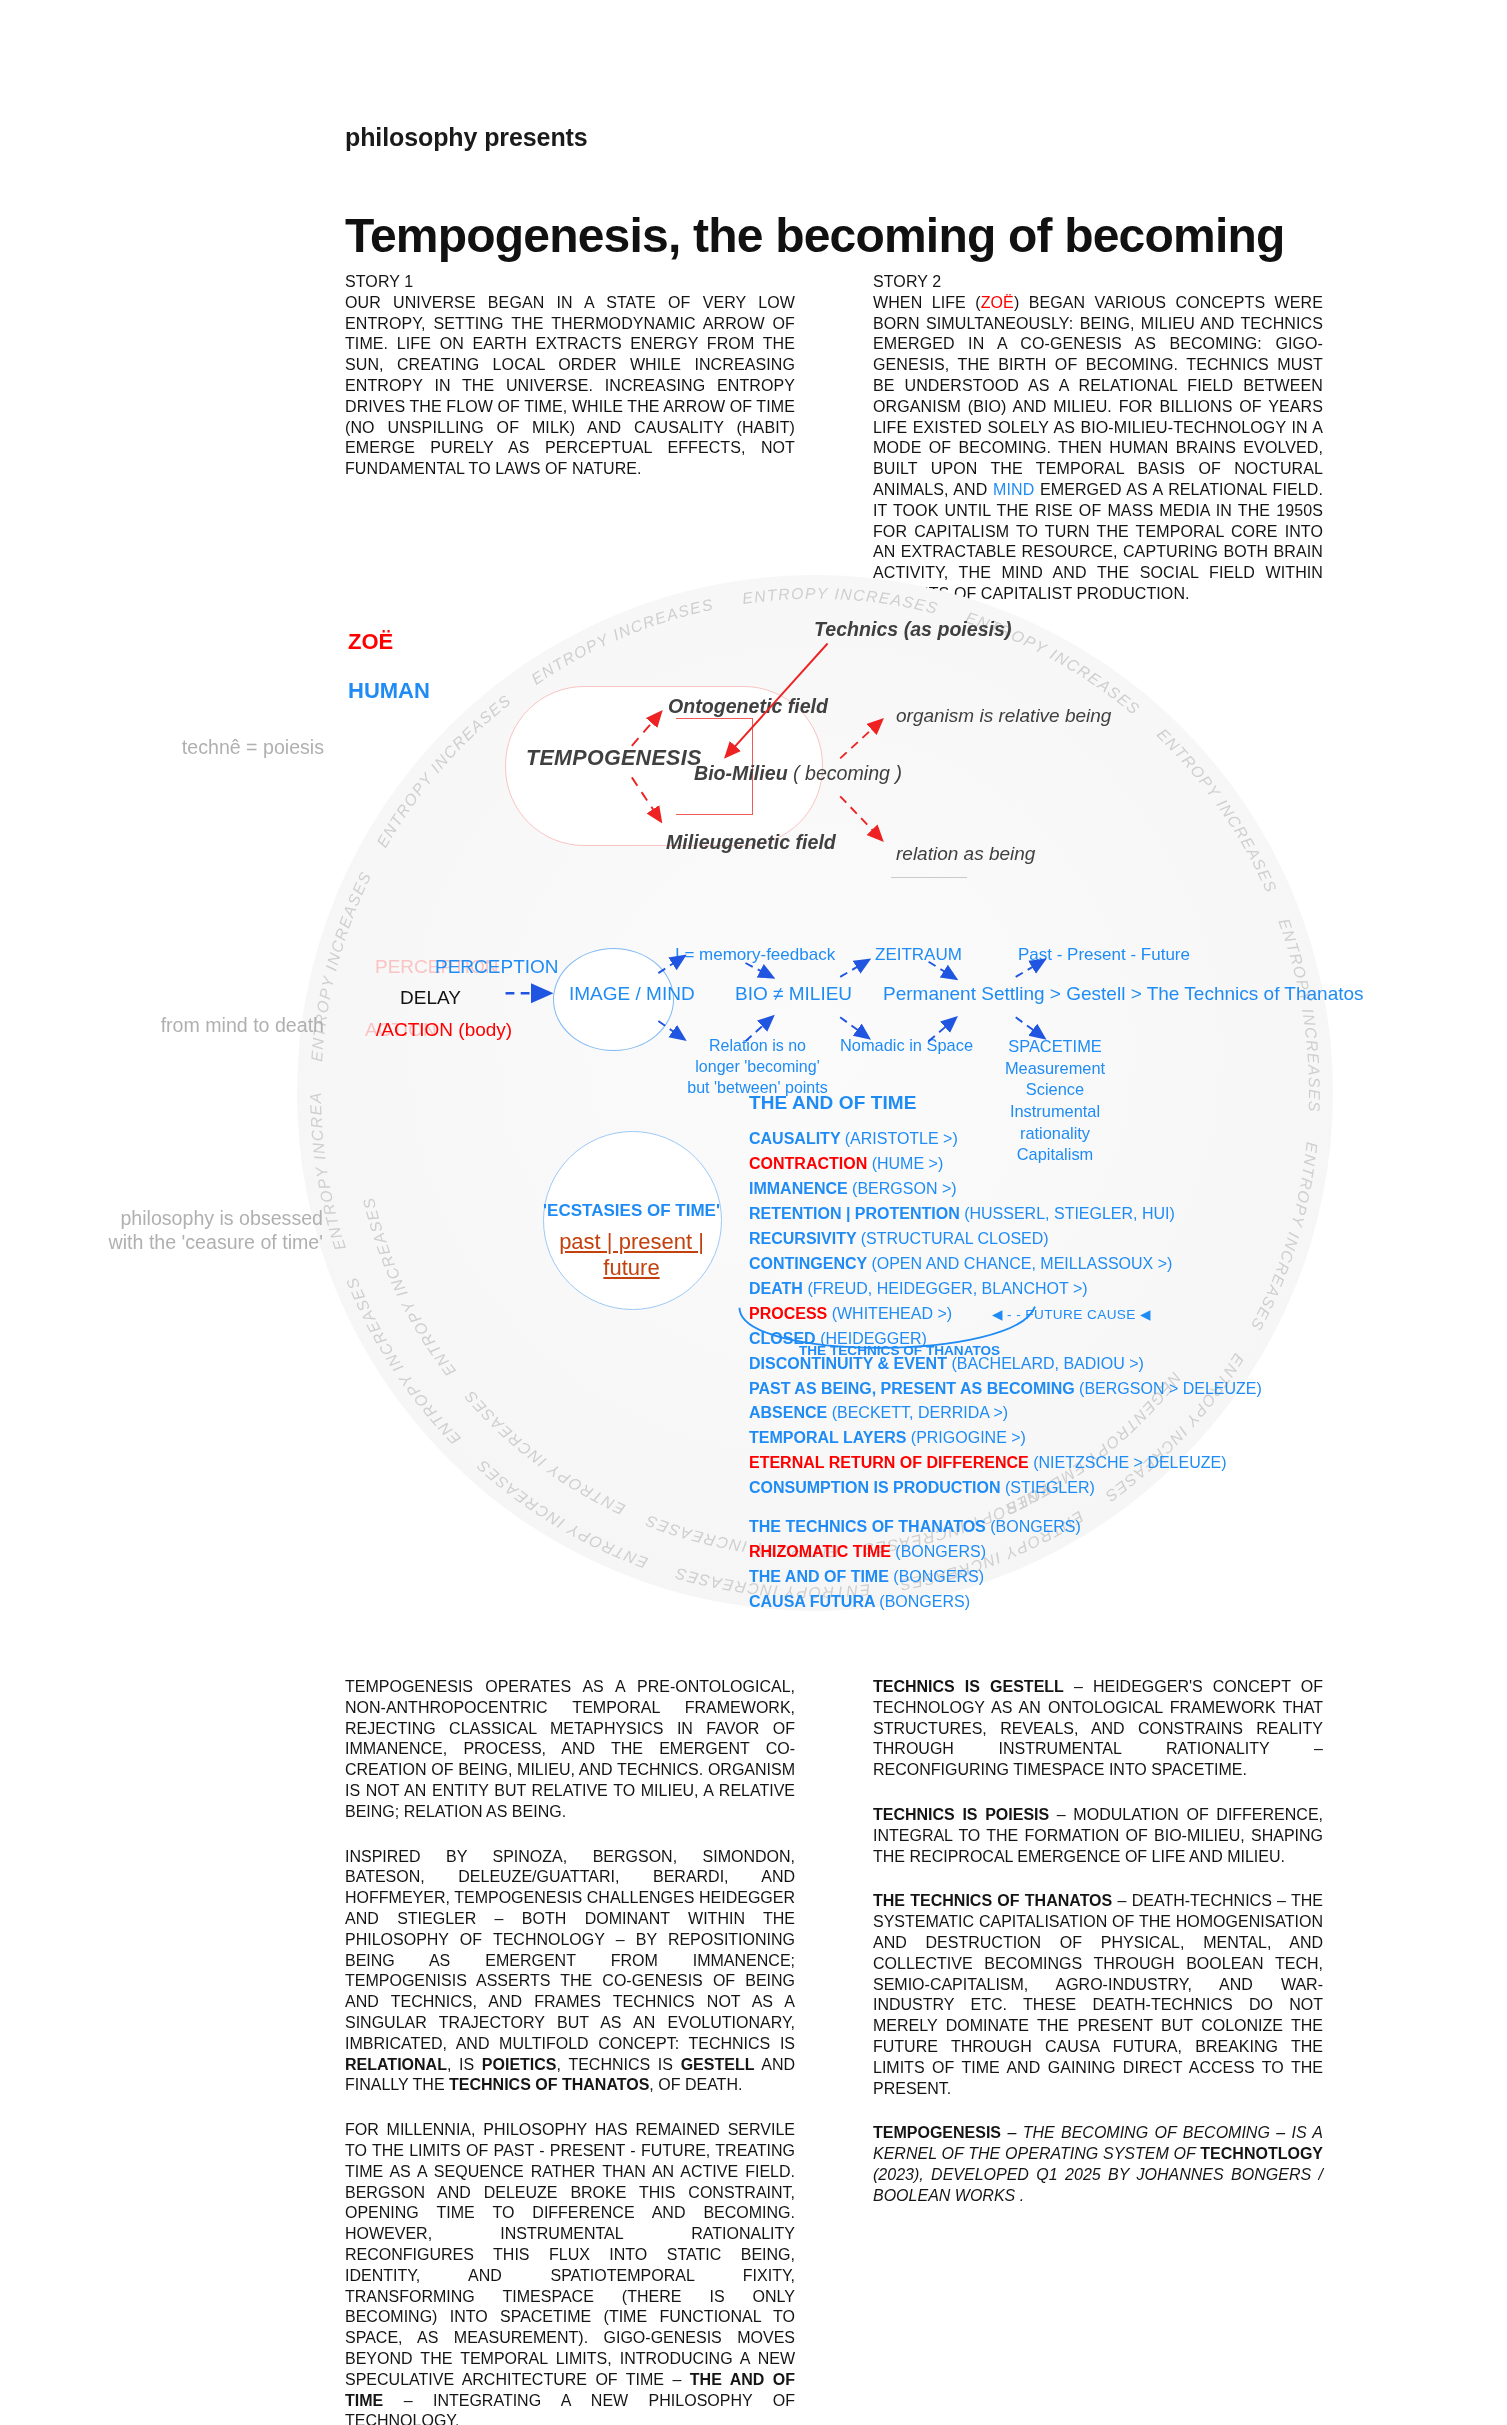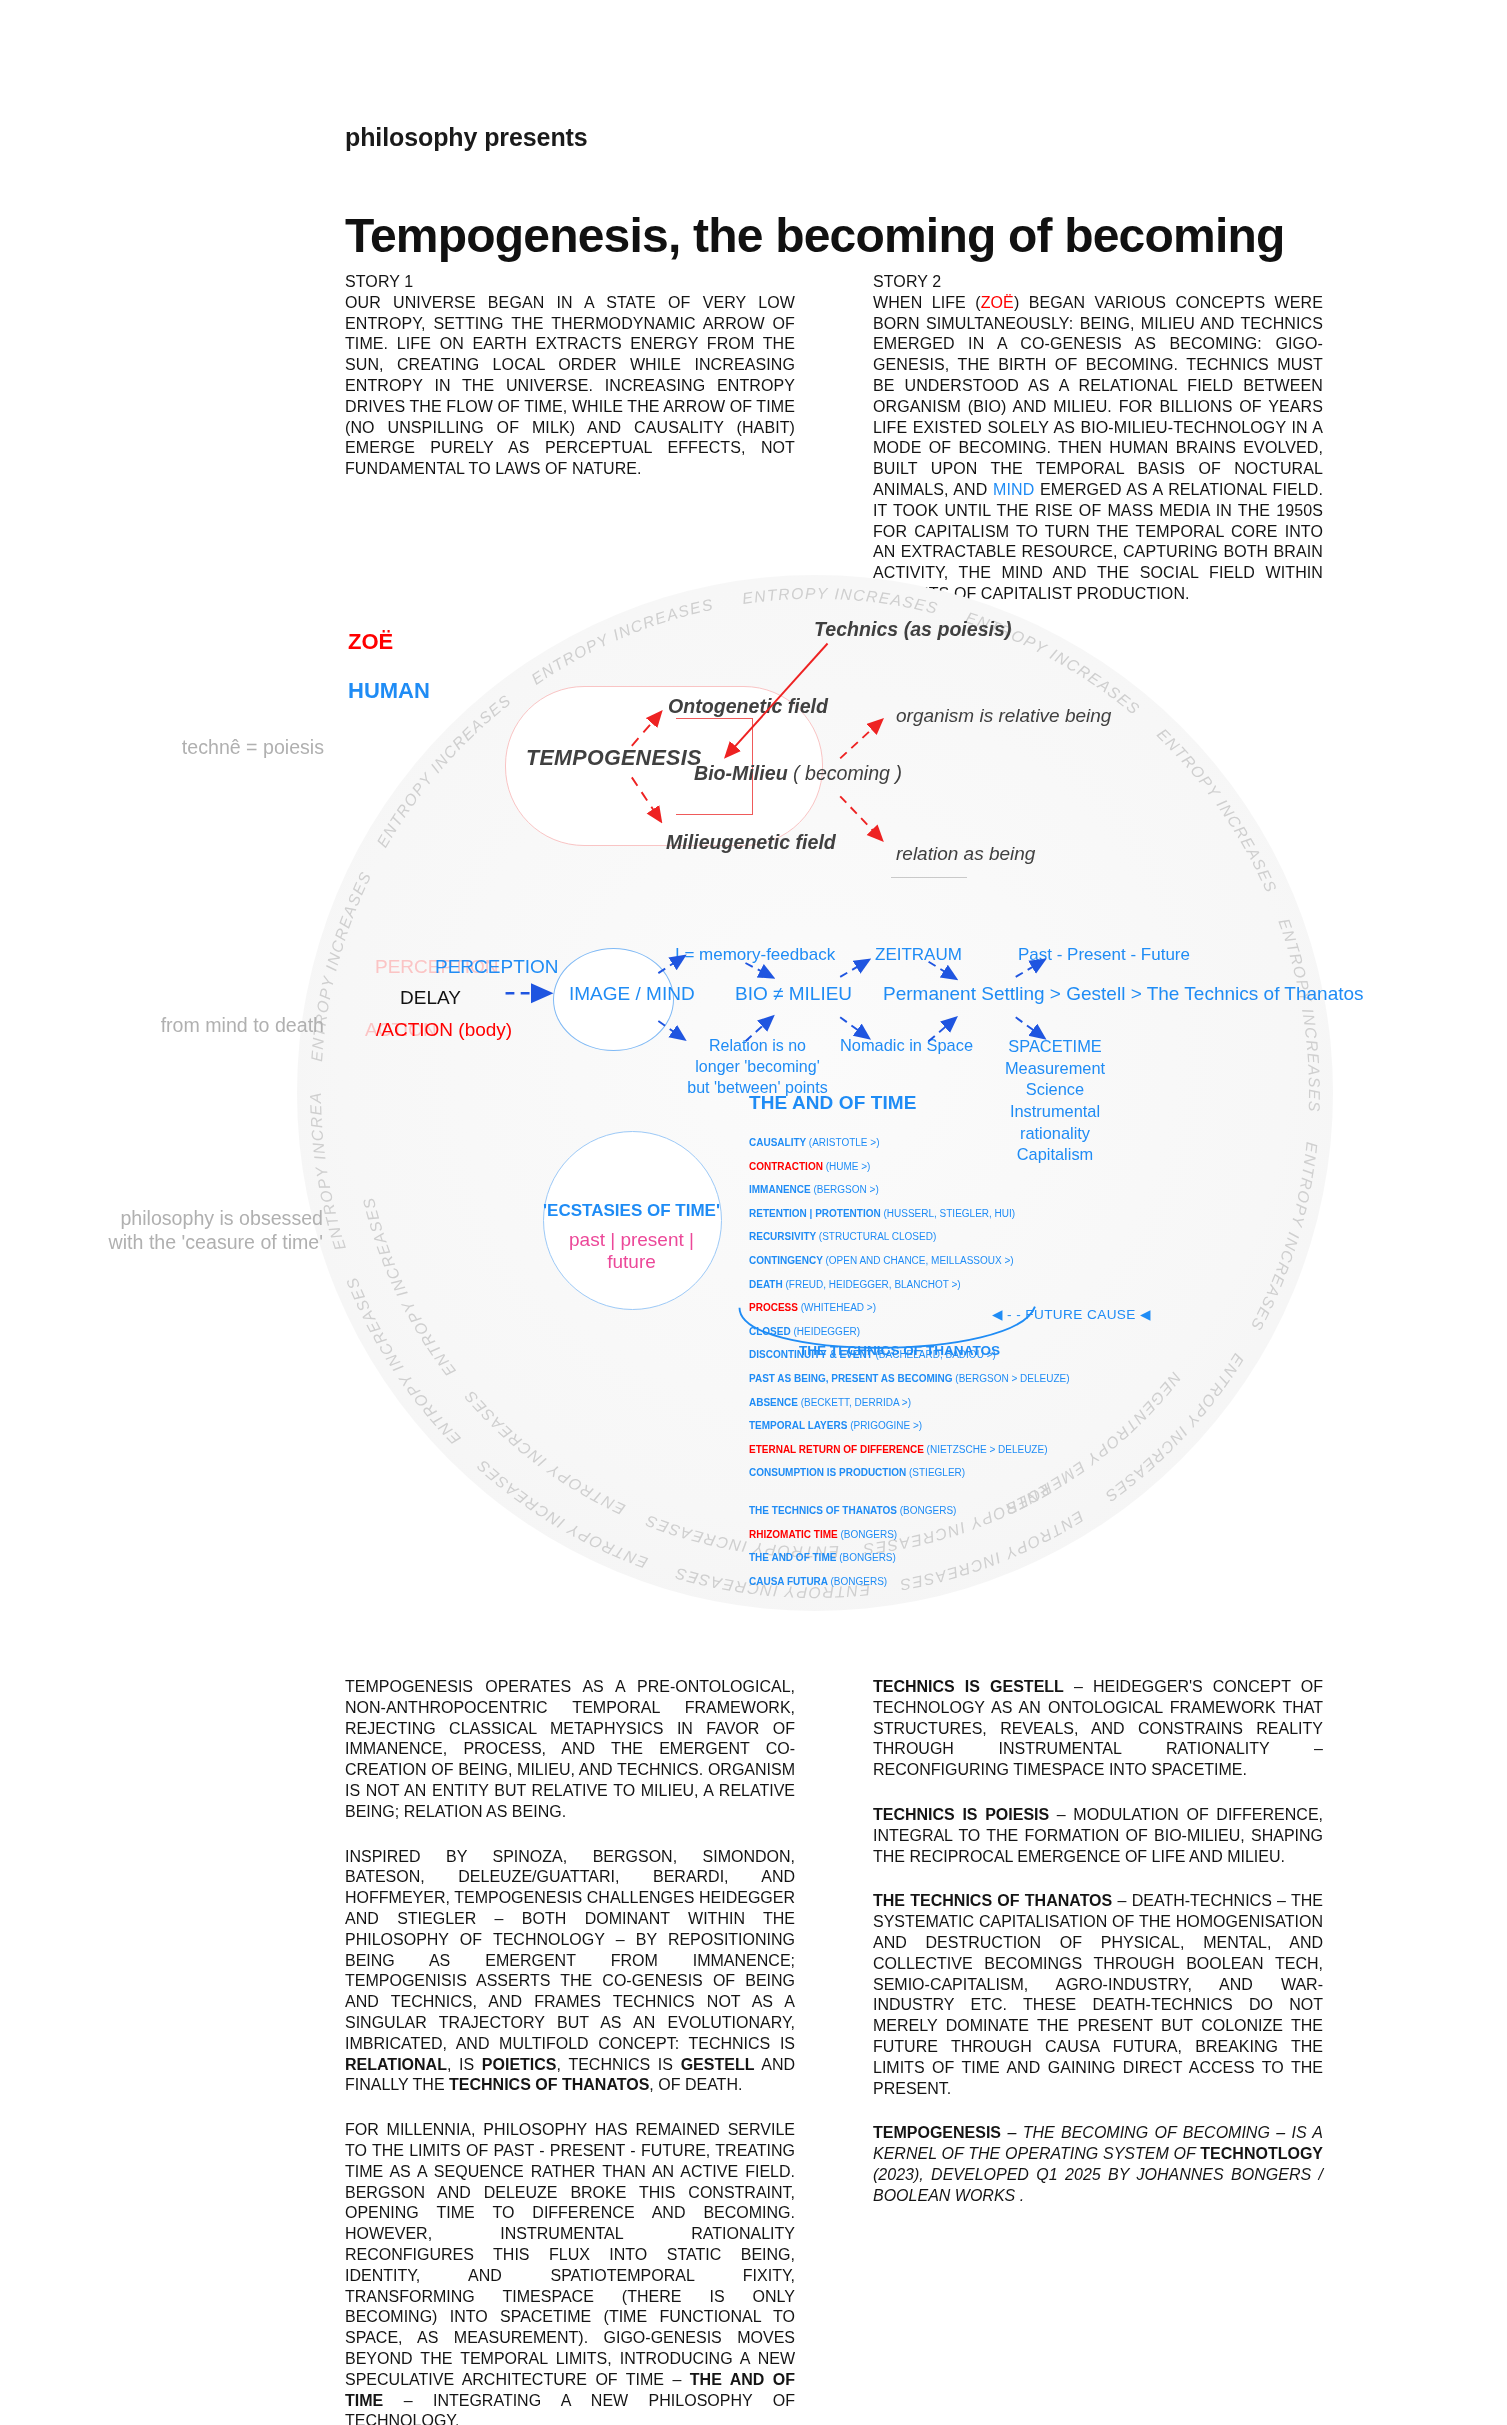--- a/index.html
+++ b/index.html
@@ -130,21 +130,21 @@
     position:absolute; left:891px; top:308px;
     width:76px; height:0; border-top:1.3px solid #c9c9c9;
   }
 
   
   #and-of-time-head{
     position:absolute; left:749px; top:523px;
     font-size:19px; font-weight:700; color:#1f8cf5; letter-spacing:0.1px;
   }
   #aot-list{position:absolute; left:749px; top:558px; width:442px;}
-  #aot-list .row{font-size:10px; line-height:1.56; color:#1f8cf5; white-space:nowrap;margin-top:8px;}
+  #aot-list .row{font-size:16px; line-height:1.56; color:#1f8cf5; white-space:nowrap;}
   #aot-list .row b{font-weight:700;}
   #aot-list .row .src{font-weight:400;}
   #aot-list .row.redrow b{color:#ff0000;}
   #aot-list .gap{height:14px;}
 
   
   #future-cause{
     position:absolute; left:992px; top:737px;
     font-size:13.6px; color:#1f8cf5; white-space:nowrap; letter-spacing:0.4px;
   }
@@ -160,21 +160,21 @@
     width:177px; height:177px;
     border:1.3px solid #9cc9f7; border-radius:50%;
     background:#fff;
   }
   #lbl-ecstasies{
     position:absolute; left:543px; top:632px; width:177px;
     text-align:center; font-size:17px; font-weight:700; color:#1f8cf5;
   }
   #lbl-ppf2{
     position:absolute; left:543px; top:660px; width:177px;
-    text-align:center; font-size:19px; font-weight:400; color:#ec4899;
+    text-align:center; font-size:22px; font-weight:400; color:#c2410c;text-decoration:underline;
   }
 
   
   #arrows{position:absolute; left:0; top:0; width:1508px; height:1086px; pointer-events:none;}
 
   
   .body-col{
     position:absolute; width:450px;
     font-size:16px; line-height:1.30;
     text-align:justify; text-transform:uppercase;

